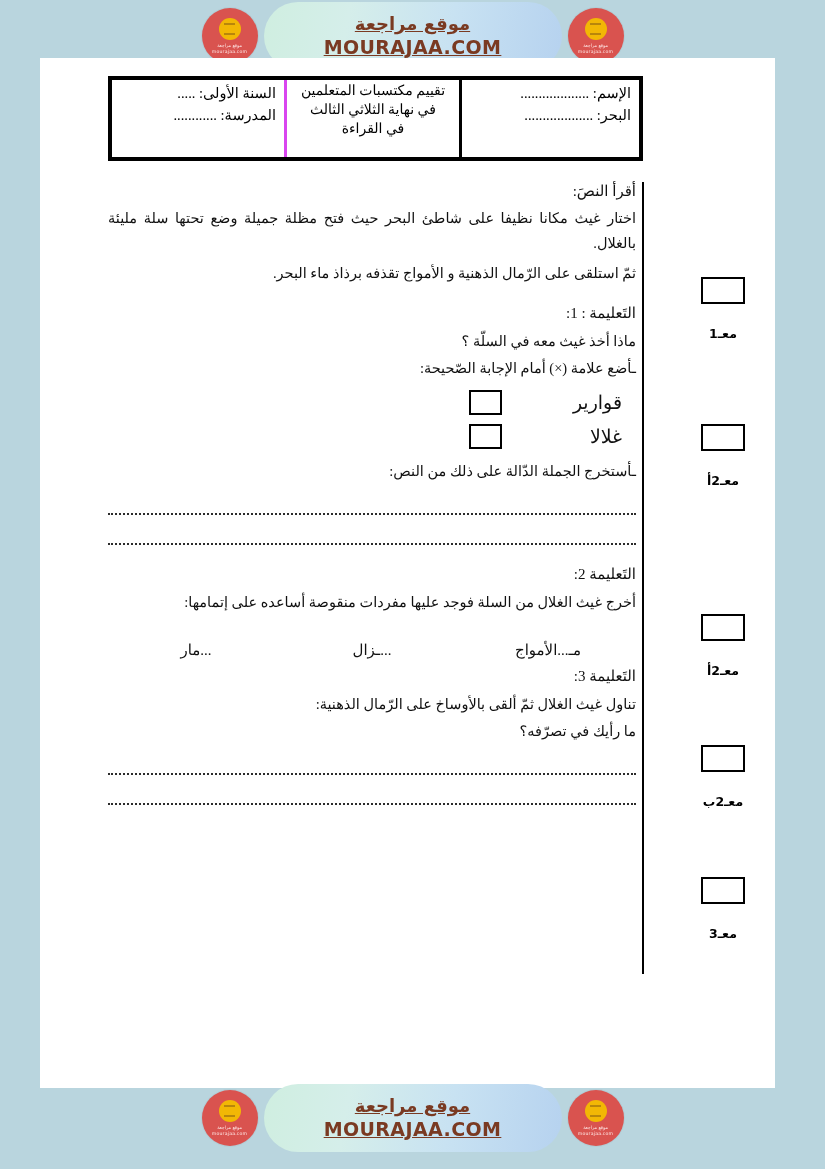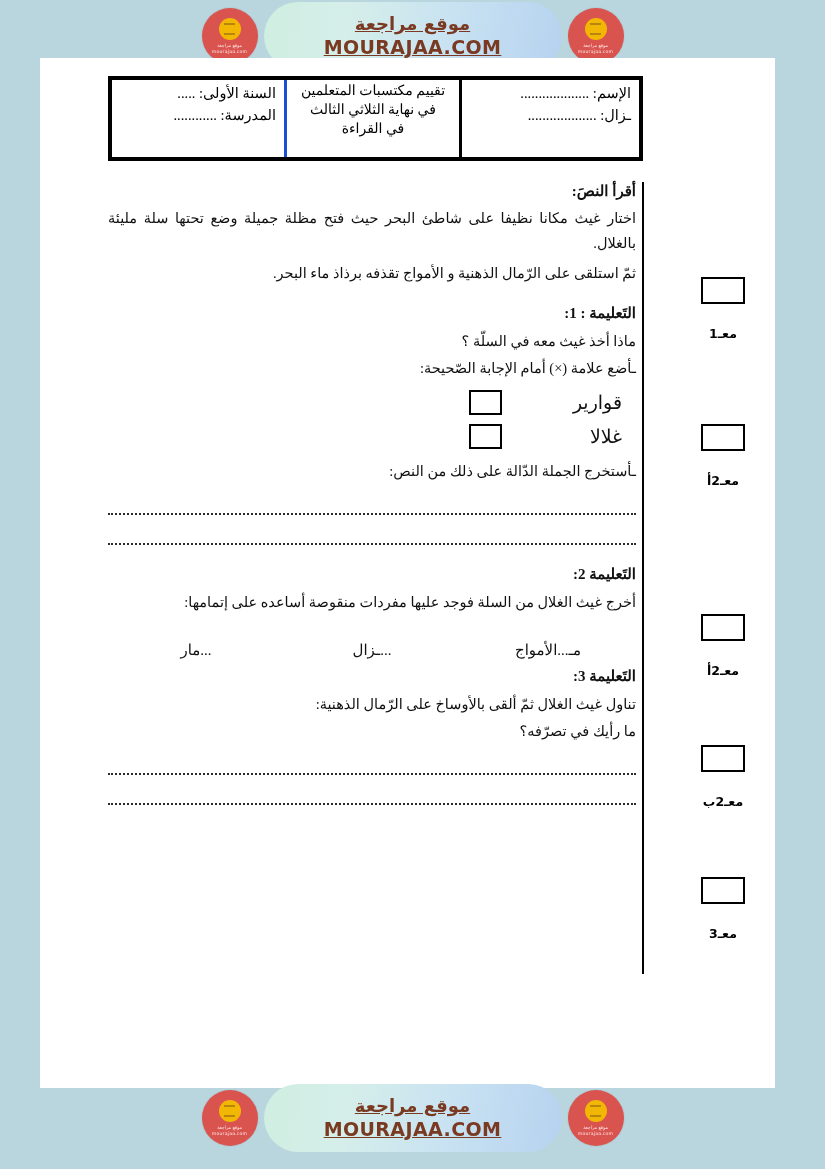--- a/index.html
+++ b/index.html
@@ -93,21 +93,21 @@
     border: 4px solid #000;
     display: flex;
     direction: rtl;
     background: #fff;
   }
   .id-cell {
     padding: 2px 8px 4px 8px;
     direction: rtl; text-align: right;
   }
   .id-cell.name   { width: 180px; border-left: 3px solid #000; }
-  .id-cell.center { width: 175px; border-left: 3px solid #1d4ed8; text-align: center; }
+  .id-cell.center { width: 175px; border-left: 3px solid #d946ef; text-align: center; }
   .id-cell.school { width: 172px; }
   .id-line {
     font-size: 14.5px; color: #000;
     line-height: 1.55; white-space: nowrap;
   }
   .id-cell.center .id-line { line-height: 1.35; font-size: 14px; }
   
   .vrule {
     position: absolute;
     left: 642px; top: 182px;
@@ -116,21 +116,21 @@
   }
   
   .body {
     position: absolute;
     left: 108px; top: 182px;
     width: 528px;
     direction: rtl; text-align: right;
     color: #111;
   }
   .heading {
-    font-size: 15px; font-weight: bold;
+    font-size: 15px; font-weight: normal;
     margin: 0 0 6px 0;
   }
   .para {
     font-size: 14.5px; line-height: 1.75;
     margin: 0 0 4px 0;
     text-align: justify;
   }
   .para.center-ish { text-align: right; padding-left: 6px; }
   .spacer-8  { height: 8px; }
   .spacer-14 { height: 14px; }
@@ -209,21 +209,21 @@
       </div>
 
     </div>
   </div>
 
   <div class="sheet"></div>
 
   <div class="id-table">
     <div class="id-cell name">
       <div class="id-line">الإسم: ...................</div>
-      <div class="id-line">ـزال: ...................</div>
+      <div class="id-line">البحر: ...................</div>
     </div>
     <div class="id-cell center">
       <div class="id-line">تقييم مكتسبات المتعلمين</div>
       <div class="id-line">في نهاية الثلاثي الثالث</div>
       <div class="id-line">في القراءة</div>
     </div>
     <div class="id-cell school">
       <div class="id-line">السنة الأولى: .....</div>
       <div class="id-line">المدرسة: ............</div>
     </div>

